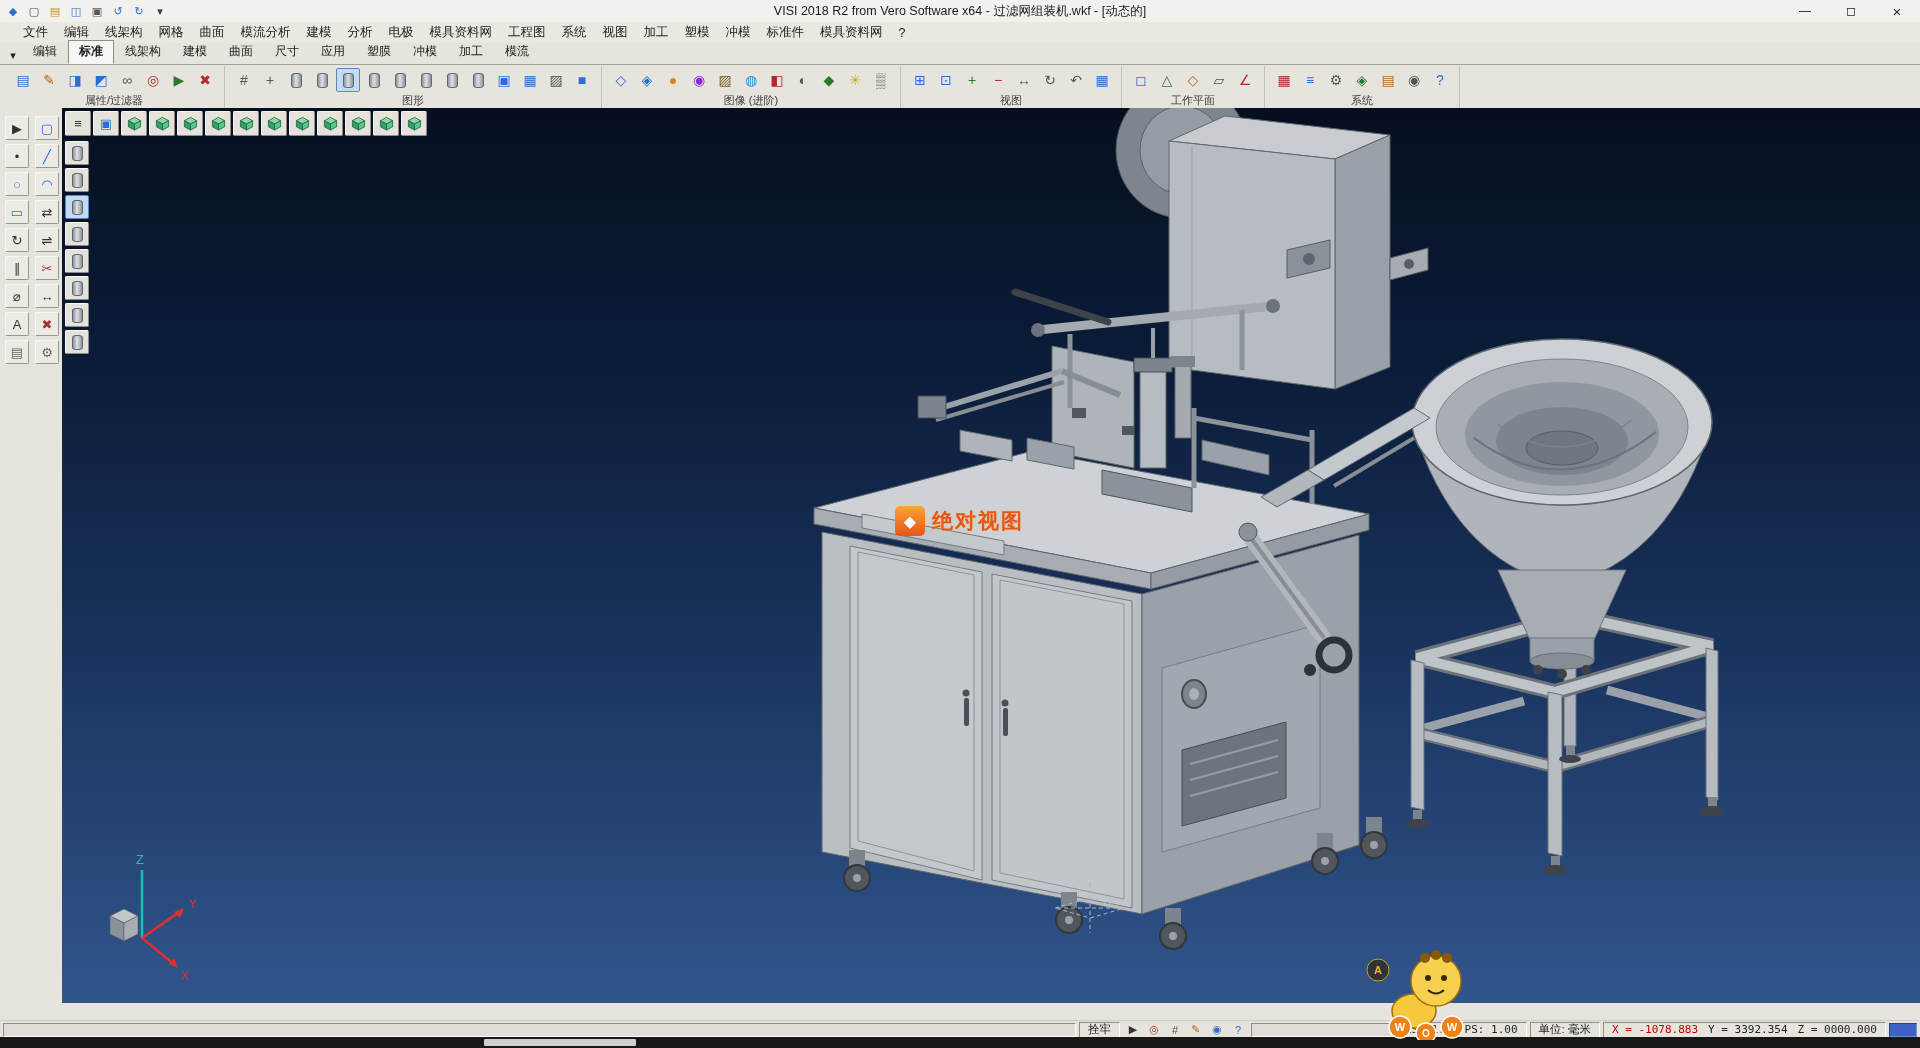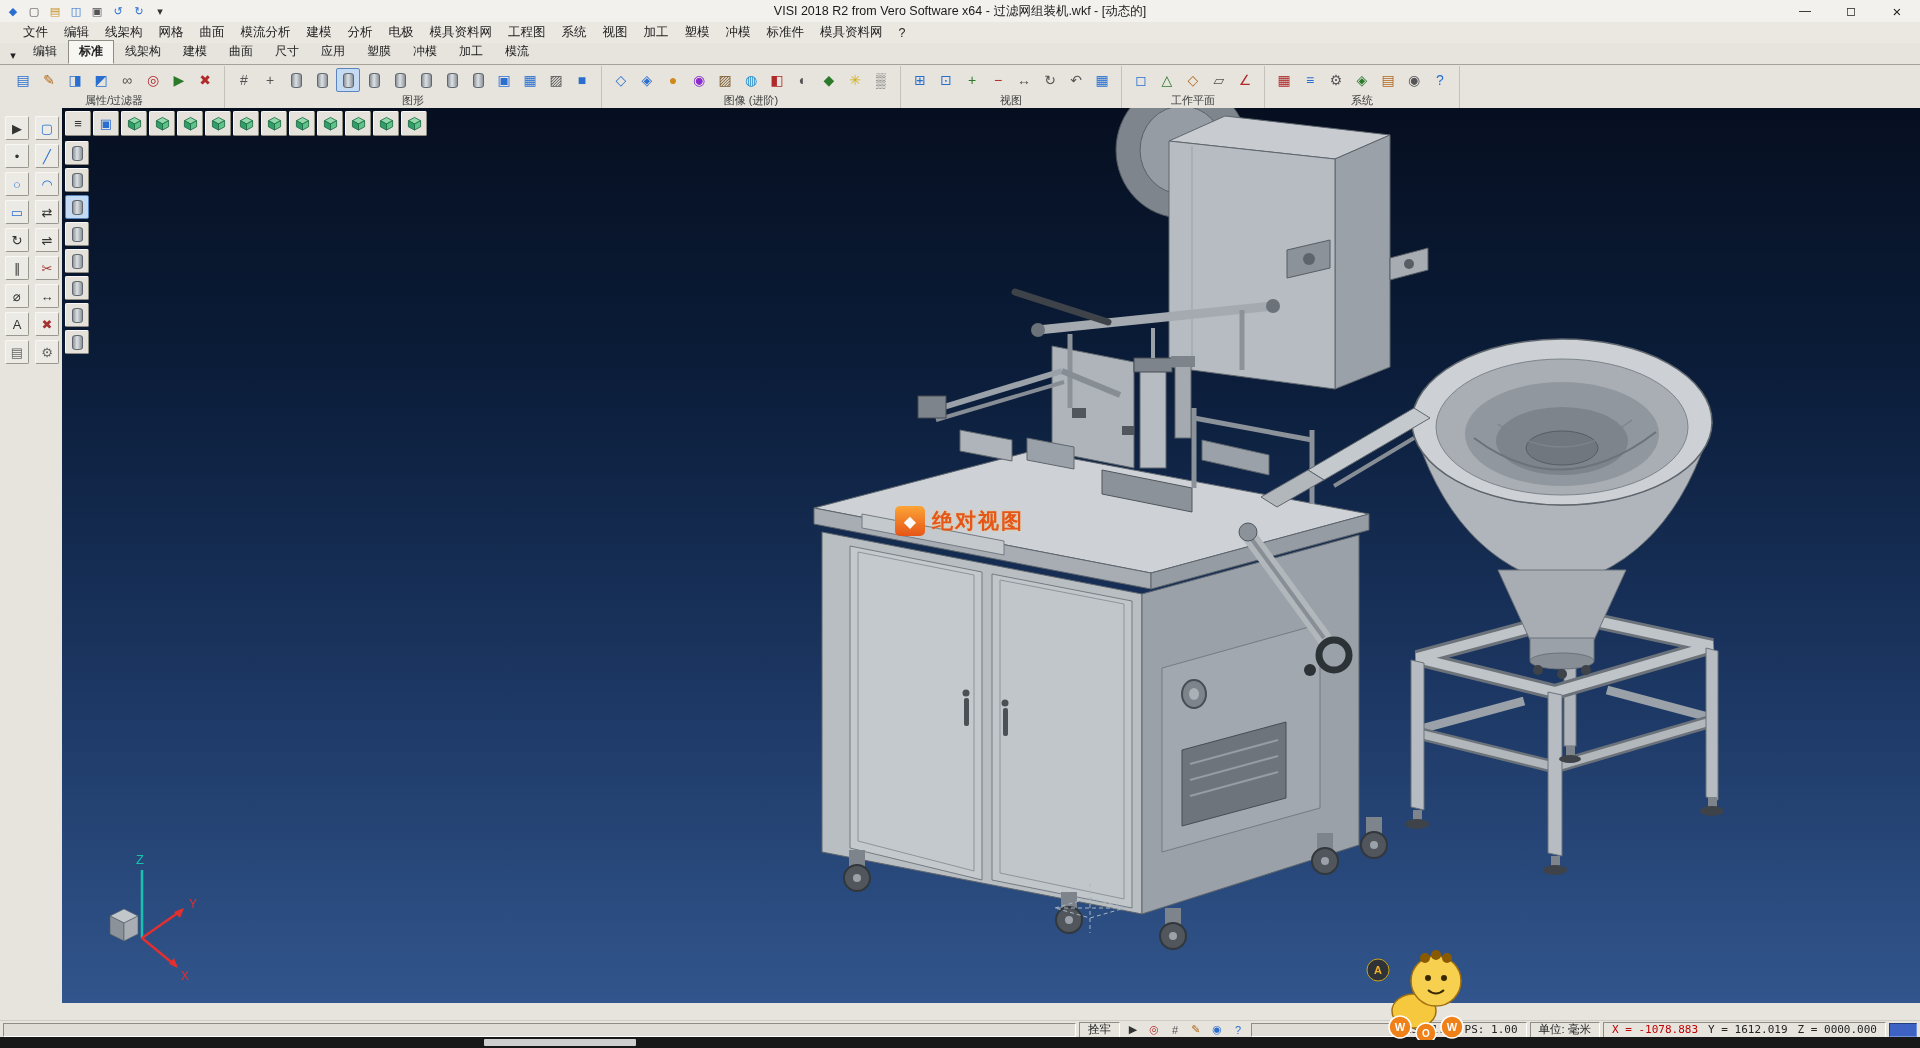--- a/index.html
+++ b/index.html
@@ -584,21 +584,21 @@
         <span class="ticon" style="color: rgb(85, 85, 85);">#</span>
         <span class="ticon" style="color: rgb(176, 106, 26);">✎</span>
         <span class="ticon" style="color: rgb(42, 111, 208);">◉</span>
         <span class="ticon" style="color: rgb(42, 111, 208);">?</span>
       </div>
     <div class="sunken" style="width:140px"></div>
     <div class="seg mono">LS: 1.00 PS: 1.00</div>
     <div class="seg">单位: 毫米</div>
     <div class="seg mono coords">
       <span class="cx">X = -1078.883</span>
-      <span>Y = 1612.019</span>
+      <span>Y = 3392.354</span>
       <span>Z = 0000.000</span>
     </div>
     <div class="blueseg" style="width:26px"></div>
   </div>
 
   <div class="taskbar">
     <div class="task-item"></div>
   </div>
 
 </div>

